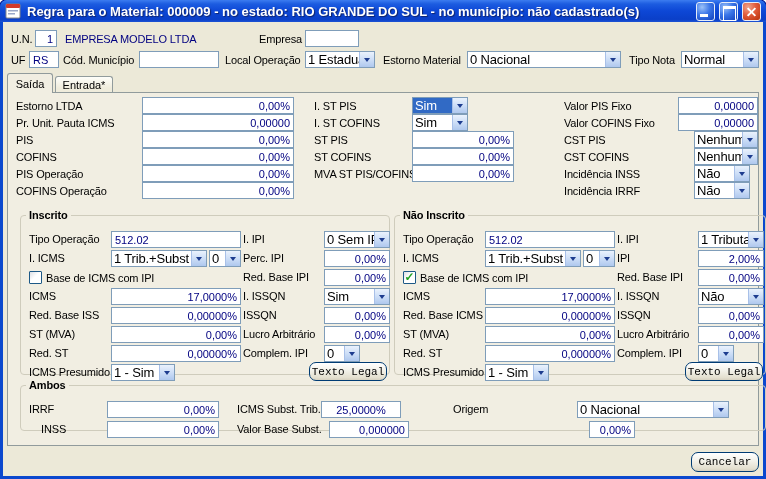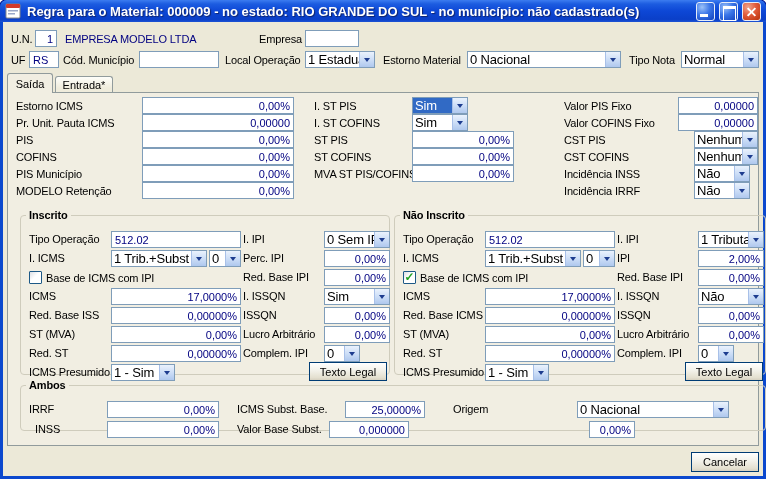--- a/index.html
+++ b/index.html
@@ -24,21 +24,21 @@
   .combo{position:absolute;height:17px;border:1px solid #7F9DB9;background:#fff;display:flex;align-items:center;font-size:13px;color:#000;cursor:default}
   .combo .ct{flex:1;padding:0 2px;white-space:nowrap;overflow:hidden;height:15px;line-height:15px;letter-spacing:-0.15px}
   .combo .ct.sel{background:#316AC5;color:#fff}
   .combo .db{flex:none;width:15px;height:15px;background:linear-gradient(180deg,#EAF2FD,#CADCF6 55%,#AFC8EE);border-left:1px solid #A8C0E8;display:flex;align-items:center;justify-content:center}
   .combo .db::after{content:"";width:0;height:0;border-left:3px solid transparent;border-right:3px solid transparent;border-top:4px solid #1D3C8F}
   .tab{position:absolute;font-size:11px;display:flex;align-items:center;justify-content:center;border:1px solid #919B9C;border-bottom:none;border-radius:3px 3px 0 0;background:linear-gradient(180deg,#FEFEFA,#EFECDC 70%);cursor:pointer}
   .tab.active{z-index:3;background:#F1EEE2}
   .panel{position:absolute;border:1px solid #919B9C;background:#F1EEE2;z-index:1}
   fieldset.grp{position:absolute;border:1px solid #CFCCBC;border-radius:4px;padding:0;margin:8px;min-inline-size:0}
   .grp legend{font-size:11px;font-weight:bold;margin-left:5px;padding:0 3px;color:#000;letter-spacing:-0.15px}
-  .pbtn{position:absolute;font-size:11px;color:#000;background:linear-gradient(180deg,#FFFFFF,#F4F3EC 40%,#E4E0D0 85%,#D6D1C0);border:1px solid #003C74;border-radius:0;display:flex;align-items:center;justify-content:center;font-family:Liberation Sans, sans-serif;cursor:pointer}
+  .pbtn{position:absolute;font-size:11px;color:#000;background:linear-gradient(180deg,#FFFFFF,#F4F3EC 40%,#E4E0D0 85%,#D6D1C0);border:1px solid #003C74;border-radius:7px;display:flex;align-items:center;justify-content:center;font-family:Liberation Mono, monospace;cursor:pointer}
   .chk{position:absolute;width:13px;height:13px;border:1px solid #1D5987;border-radius:1px;background:linear-gradient(135deg,#DCDFE4,#fff 45%);display:flex;align-items:center;justify-content:center;cursor:pointer}
   .chk .mk{font-size:12px;line-height:11px;color:#21A121;font-weight:bold}
   .icon16{width:16px;height:16px;flex:none}
 </style>
 </head>
 <body>
 
 <div class="window">
   <div class="titlebar">
     <svg class="icon16" viewBox="0 0 16 16">
@@ -79,31 +79,31 @@
     <div class="combo" style="left:678px;top:29px;width:78px">
         <span class="ct">Normal</span>
         <span class="db"></span>
       </div>
 
     <div class="tab active" style="left:4px;top:51px;width:46px;height:20px">Saída</div>
     <div class="tab" style="left:52px;top:54px;width:58px;height:17px">Entrada*</div>
 
     <div class="panel" style="left:4px;top:70px;width:752px;height:354px">
 
-      <span class="lbl" style="left:8px;top:7px">Estorno ICMS</span>
+      <span class="lbl" style="left:8px;top:7px">Estorno LTDA</span>
       <input class="t" style="left: 134px; top: 4px; width: 152px;" value="0,00%">
       <span class="lbl" style="left:8px;top:24px">Pr. Unit. Pauta ICMS</span>
       <input class="t" style="left: 134px; top: 21px; width: 152px;" value="0,00000">
       <span class="lbl" style="left:8px;top:41px">PIS</span>
       <input class="t" style="left: 134px; top: 38px; width: 152px;" value="0,00%">
       <span class="lbl" style="left:8px;top:58px">COFINS</span>
       <input class="t" style="left: 134px; top: 55px; width: 152px;" value="0,00%">
-      <span class="lbl" style="left:8px;top:75px">PIS Município</span>
+      <span class="lbl" style="left:8px;top:75px">PIS Operação</span>
       <input class="t" style="left: 134px; top: 72px; width: 152px;" value="0,00%">
-      <span class="lbl" style="left:8px;top:92px">MODELO Retenção</span>
+      <span class="lbl" style="left:8px;top:92px">COFINS Operação</span>
       <input class="t" style="left: 134px; top: 89px; width: 152px;" value="0,00%">
 
       <span class="lbl" style="left:306px;top:7px">I. ST PIS</span>
       <div class="combo" style="left:404px;top:4px;width:56px">
           <span class="ct sel">Sim</span>
           <span class="db"></span>
         </div>
       <span class="lbl" style="left:306px;top:24px">I. ST COFINS</span>
       <div class="combo" style="left:404px;top:21px;width:56px">
           <span class="ct">Sim</span>
@@ -262,29 +262,29 @@
             <span class="ct">1 - Sim</span>
             <span class="db"></span>
           </div>
         <button class="pbtn" style="left:290px;top:141px;width:78px;height:19px">Texto Legal</button>
       </fieldset>
 
       <fieldset class="grp" style="left:4px;top:278px;width:746px;height:52px">
         <legend>Ambos</legend>
         <span class="lbl" style="left:8px;top:12px">IRRF</span>
         <input class="t" style="left: 86px; top: 10px; width: 112px;" value="0,00%">
-        <span class="lbl" style="left:216px;top:12px">ICMS Subst. Base.</span>
-        <input class="t" style="left: 324px; top: 10px; width: 80px;" value="25,0000%">
+        <span class="lbl" style="left:216px;top:12px">ICMS Subst. Trib.</span>
+        <input class="t" style="left: 300px; top: 10px; width: 80px; text-align: center;" value="25,0000%">
         <span class="lbl" style="left:432px;top:12px">Origem</span>
         <div class="combo" style="left:556px;top:10px;width:152px">
             <span class="ct">0 Nacional</span>
             <span class="db"></span>
           </div>
 
-        <span class="lbl" style="left:14px;top:32px">INSS</span>
+        <span class="lbl" style="left:20px;top:32px">INSS</span>
         <input class="t" style="left: 86px; top: 30px; width: 112px;" value="0,00%">
         <span class="lbl" style="left:216px;top:32px">Valor Base Subst.</span>
         <input class="t" style="left: 308px; top: 30px; width: 80px;" value="0,000000">
         <input class="t" style="left: 568px; top: 30px; width: 46px;" value="0,00%">
       </fieldset>
     </div>
 
     <button class="pbtn" style="left:688px;top:430px;width:68px;height:20px">Cancelar</button>
   </div>
 </div>

